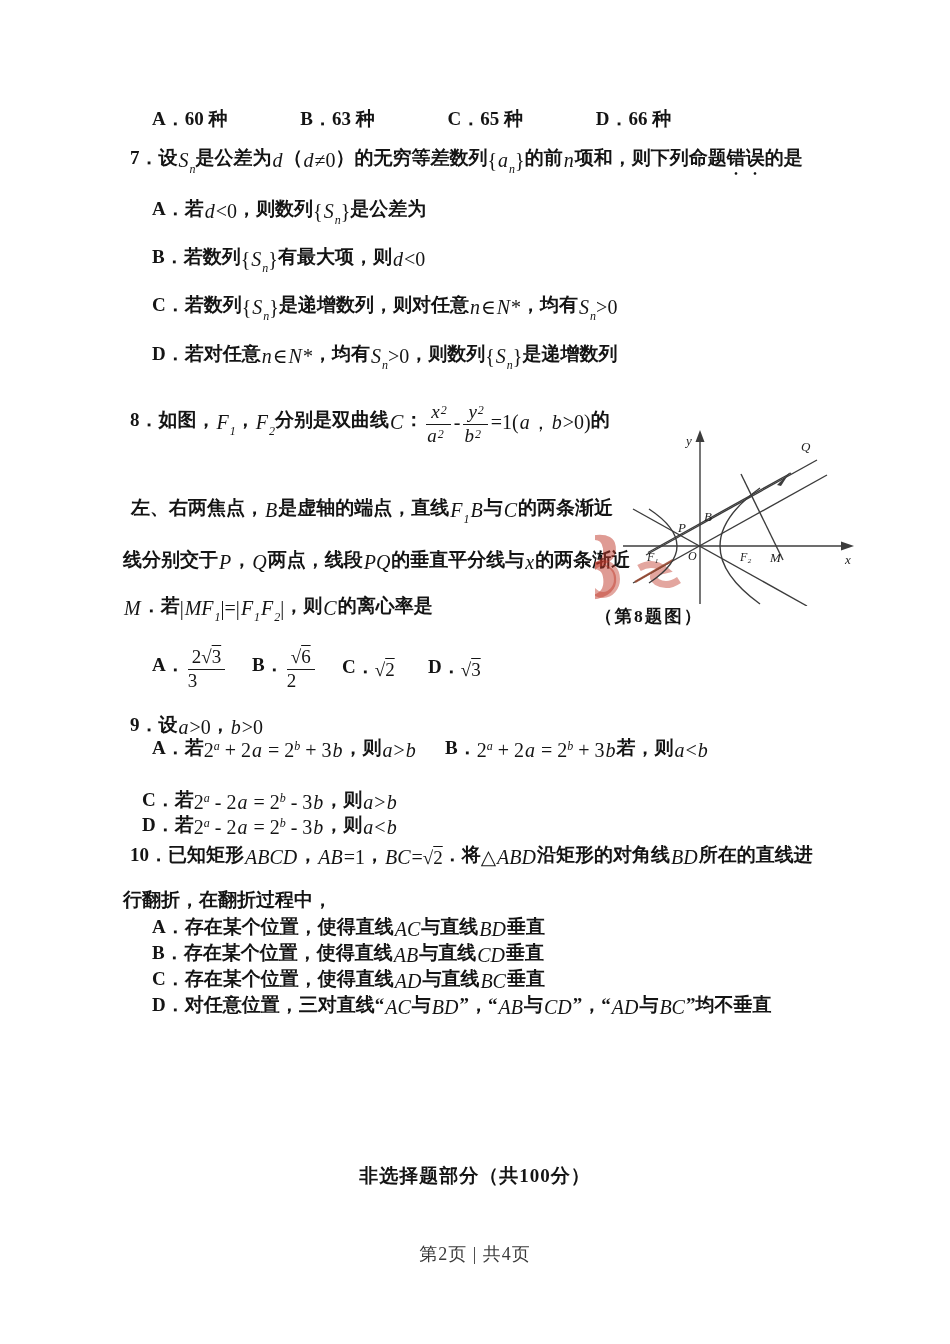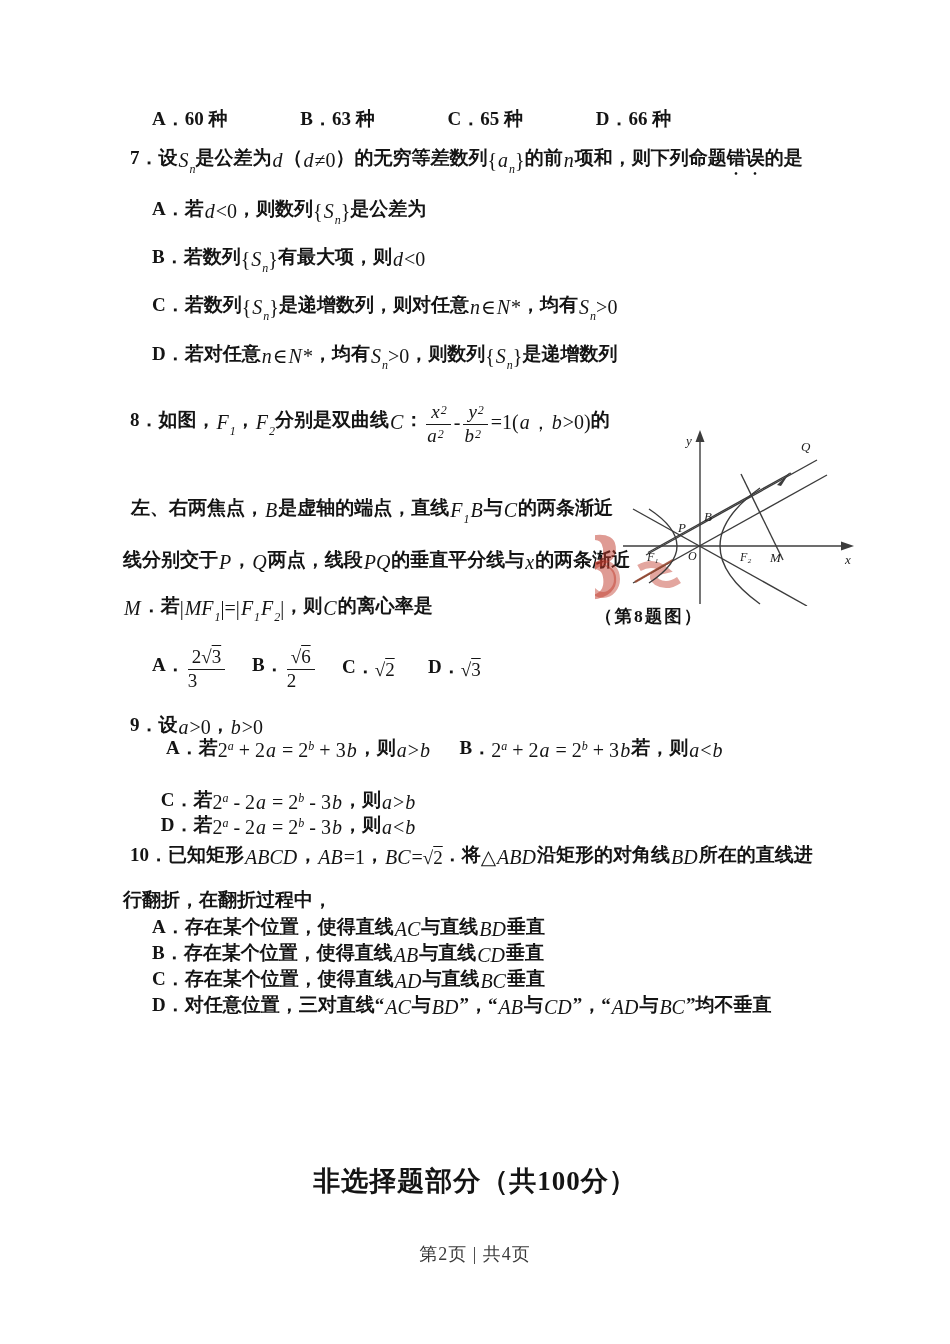--- a/index.html
+++ b/index.html
@@ -23,36 +23,36 @@
   .sqrt .rt{font-style:normal;}
   .sqrt .rad{text-decoration:overline;}
   
   .q6row .opt{margin-right:68px;}
   .q8row{display:flex;align-items:center;}
   .q8row .opt{display:inline-block;}
   .q8row .opt:nth-child(1){width:100px;}
   .q8row .opt:nth-child(2){width:90px;}
   .q8row .opt:nth-child(3){width:86px;}
   .q9row{display:flex;}
-  .q9row .cell{width:293px;white-space:nowrap;text-align:center;}
+  .q9row .cell{width:293px;white-space:nowrap;}
   
   .figwrap{position:absolute;left:595px;top:428px;width:265px;}
   .figsvg{display:block;}
   .figsvg .stroke{stroke:#3c3c3c;stroke-width:1.4;fill:none;}
   .figsvg .fillk{fill:#3c3c3c;stroke:none;}
   .figsvg text{font-family:"Liberation Serif","DejaVu Serif",serif;font-style:italic;
                font-size:13px;fill:#222;}
   .figsvg .lbl-sm{font-size:12px;}
   .figsvg .wm{fill:#c0392b;opacity:0.5;font-size:95px;font-weight:bold;}
   .figsvg .wmline{stroke:#c0392b;fill:none;opacity:0.45;}
   .figsvg .redseg{stroke:#9b4a32;stroke-width:2.2;opacity:0.85;}
   .figcap{font-size:17.5px;font-weight:bold;letter-spacing:2px;
           padding-right:40px;margin-top:-2px;}
   .section-title{position:absolute;left:0;top:1163px;width:950px;text-align:center;
-                 font-size:27px;font-weight:bold;letter-spacing:1px;}
+                 font-size:19px;font-weight:bold;letter-spacing:1px;}
   .footer{position:absolute;left:0;top:1242px;width:950px;text-align:center;
           font-size:18px;color:#3a3a3a;letter-spacing:1px;}
 </style>
 </head>
 <body>
 
 <div class="page">
 
   <div class="line q6row" style="left:152px;top:107px;">
     <span class="opt"><span class="t">A．60 种</span></span>

